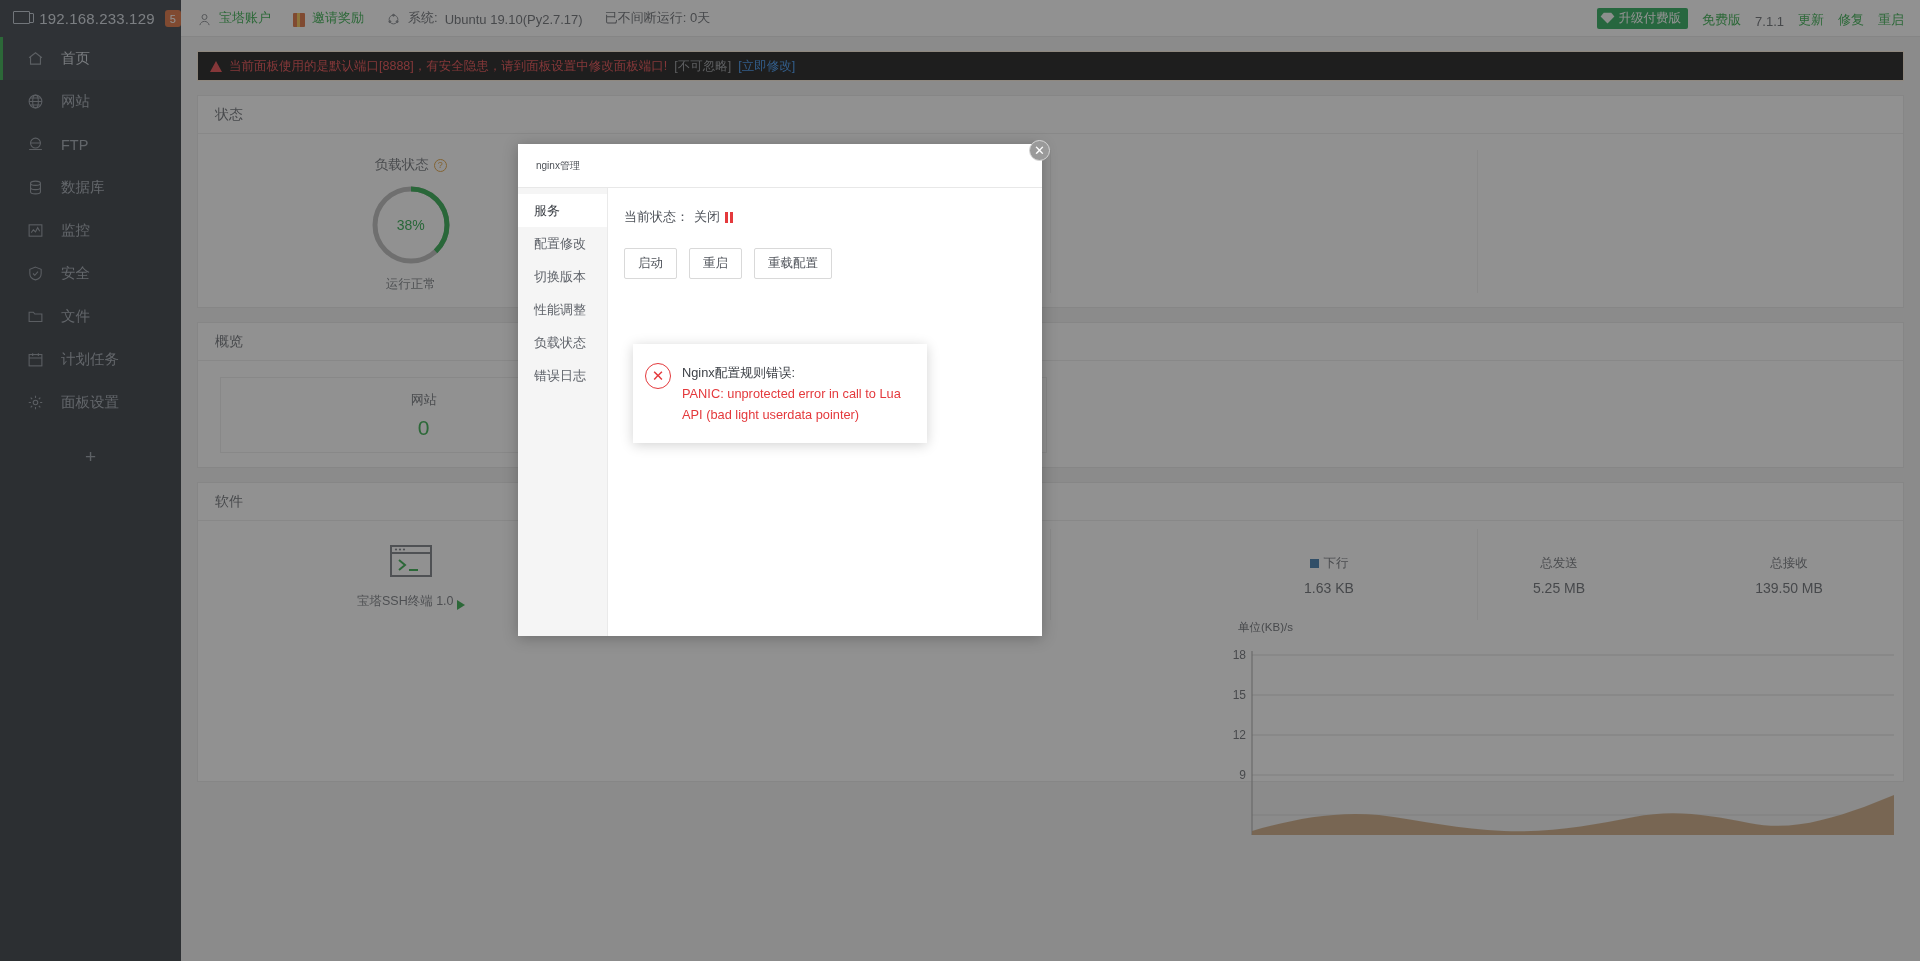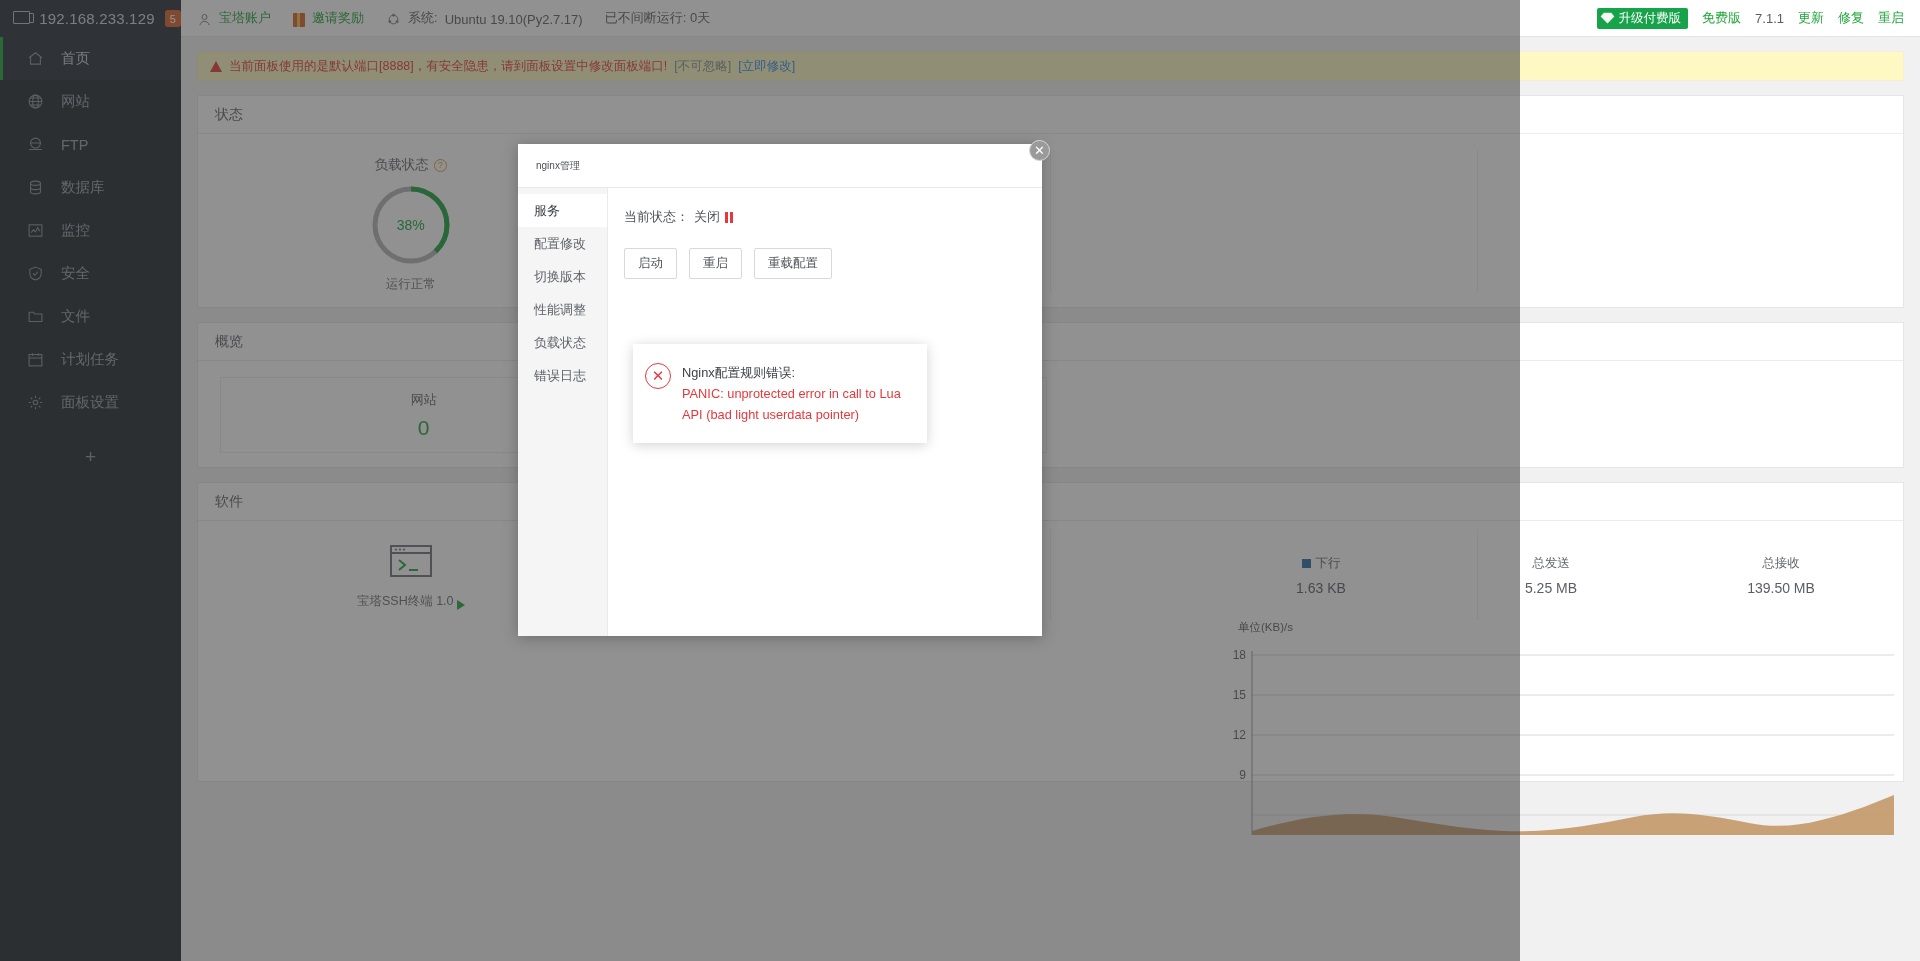--- a/index.html
+++ b/index.html
@@ -4,21 +4,21 @@
 <style>
   * { box-sizing: border-box; margin: 0; padding: 0; }
   html, body {
     width: 1920px; height: 961px;
     font-family: "Liberation Sans", "DejaVu Sans", sans-serif;
     background: #f2f2f2;
     overflow: hidden;
   }
   #app {
     position: relative;
-    width: 1520px; height: 961px;
+    width: 1920px; height: 961px;
   }
 
   
   .sidebar {
     position: absolute; left: 0; top: 0;
     width: 181px; height: 961px;
     background: #20262e;
     z-index: 5;
   }
   .sb-brand {
@@ -96,36 +96,36 @@
   .tb-link { color:#20a53a; cursor:pointer; }
   .tb-plain { color:#5b5f65; }
   .tb-icon { width:15px; height:15px; display:inline-block; }
   .tb-icon svg{width:15px;height:15px;display:block;}
   .gift-ico {
     width:12px;height:14px; background:#d9622b; border-radius:1px; position:relative;
     display:inline-block;
   }
   .gift-ico::after{content:"";position:absolute;left:4px;top:0;width:3px;height:14px;background:#f5c242;}
   .tb-spacer { flex: 1; }
-  .tb-right { display:flex; align-items:center; gap:14px; font-size:13px; }
+  .tb-right { display:flex; align-items:flex-end; gap:14px; font-size:13px; }
   .upgrade-btn {
     background:#16a34a; color:#fff; border-radius:2px;
     padding: 2px 7px 2px 22px; font-size:12.5px; position:relative; cursor:pointer;
   }
   .upgrade-btn .gem {
     position:absolute; left:3px; top:50%; transform:translateY(-50%);
     width:15px;height:13px;
   }
   .r-item { color:#20a53a; cursor:pointer; }
   .r-plain { color:#5b5f65; }
 
   
   .warnbar {
     margin: 14px 16px 0 16px;
-    background: #fef9c3;
+    background: #000000;
     border: 1px solid #faecd8;
     height: 30px;
     display: flex; align-items: center;
     gap: 7px;
     padding: 0 12px;
     font-size: 12.5px;
     color: #e4393c;
   }
   .warn-tri {
     width: 0; height: 0;
@@ -195,21 +195,21 @@
   .soft-cell:last-child{border-right:none;}
   .soft-ico { width:44px;height:36px; }
   .soft-lab { font-size:12.5px; color:#6a6e74; display:flex; align-items:flex-end; gap:3px;}
   .play-tri {
     width:0;height:0;border-top:5px solid transparent;border-bottom:5px solid transparent;
     border-left:8px solid #20a53a;
   }
 
   
   .net-panel {
-    position:absolute; right: 24px; top: 555px;
+    position:absolute; right: 16px; top: 555px;
     width: 690px;
   }
   .net-stats { display:flex; }
   .net-col { flex:1; display:flex; flex-direction:column; align-items:center; gap:8px; }
   .net-lab { font-size:12.5px; color:#63676d; display:flex;align-items:center;gap:5px;}
   .net-sq { width:9px;height:9px;background:#2c6ea5;display:inline-block;}
   .net-val { font-size:14px; color:#5a5e64; }
 
   .chart-wrap { position:absolute; right:16px; top: 620px; width: 700px; height: 341px;}
   .chart-unit { font-size:11.5px; color:#5d6167; margin-left:34px; }

